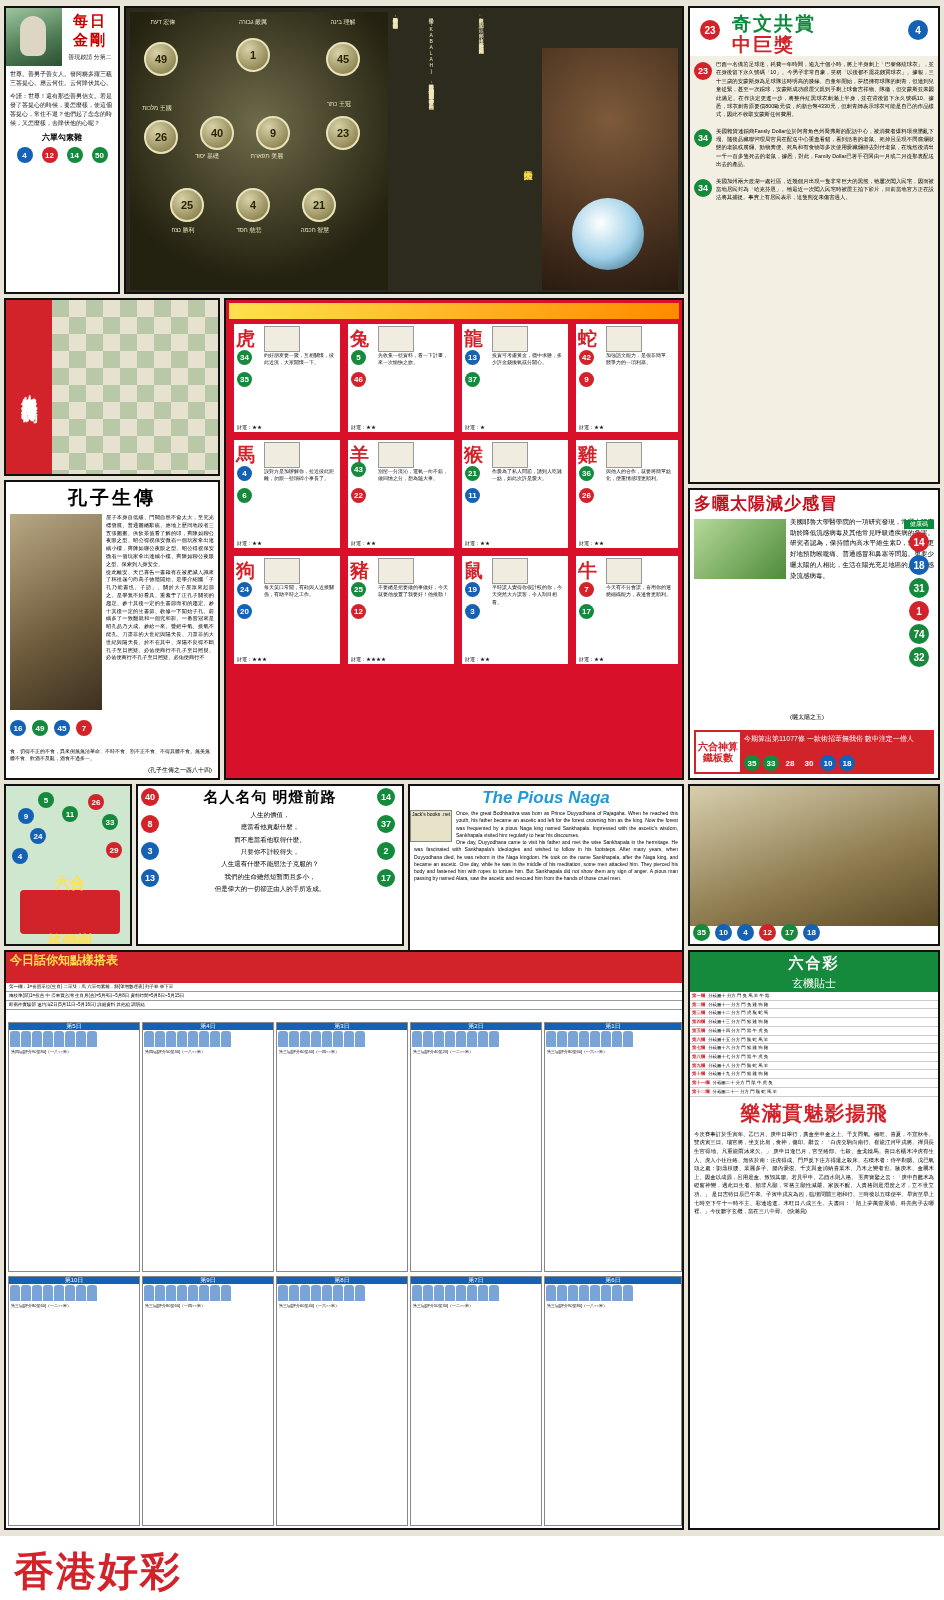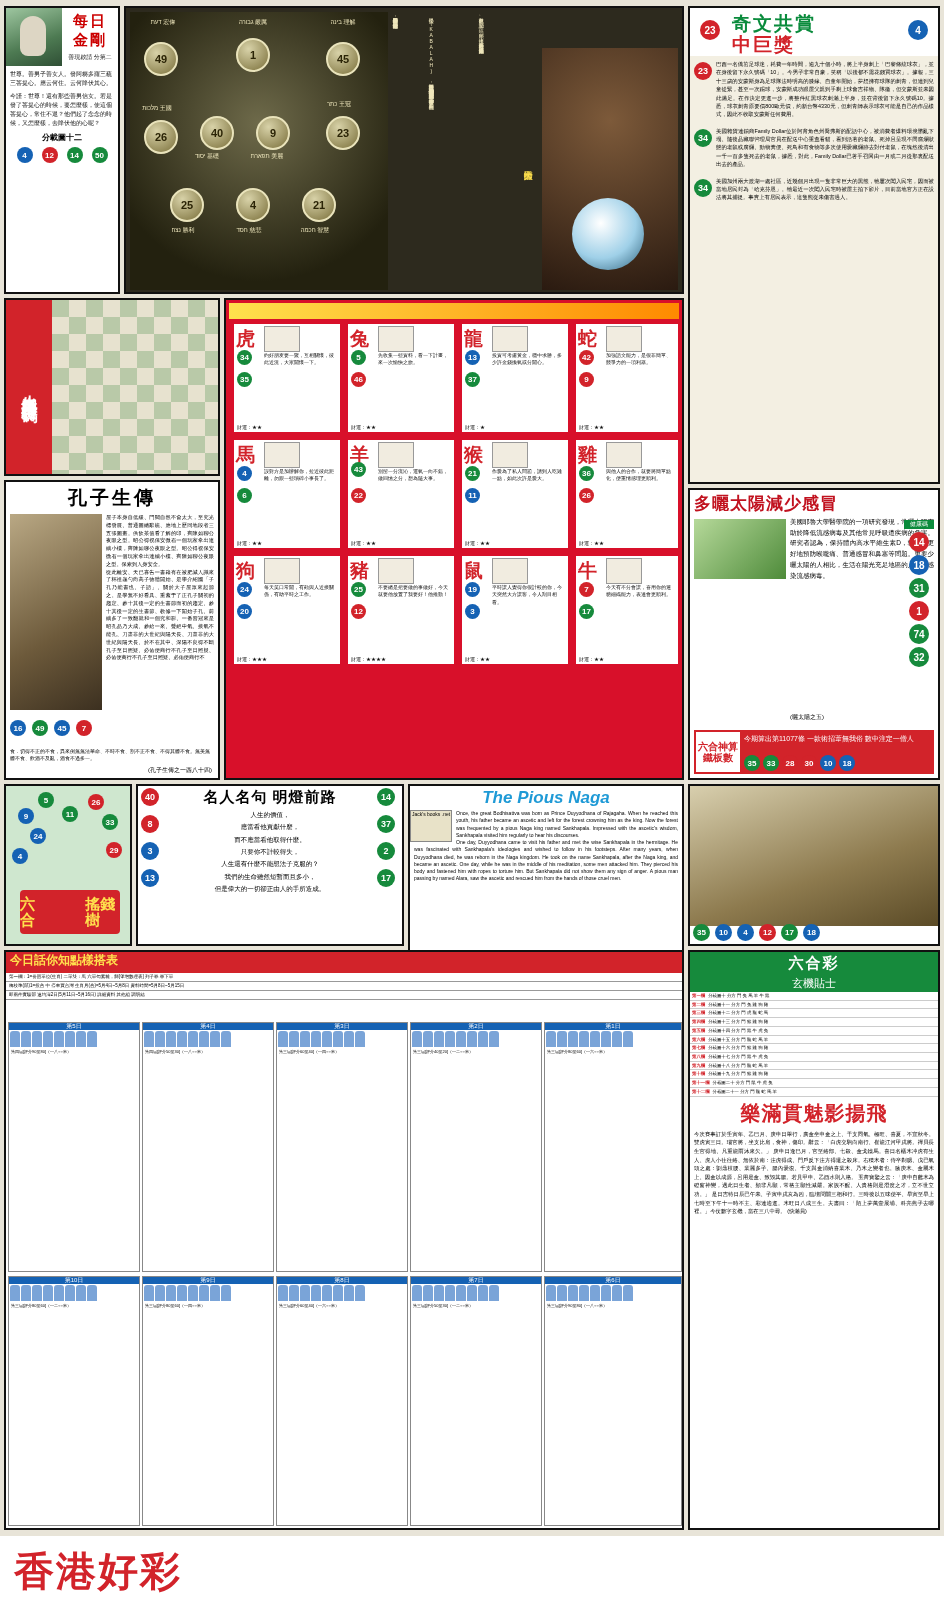--- a/index.html
+++ b/index.html
@@ -81,42 +81,42 @@
   #health .strip{position:absolute;left:4px;right:4px;bottom:4px;height:44px;background:#d2232a;color:#fff;}
   #health .strip .bx{position:absolute;left:2px;top:2px;width:44px;height:40px;background:#fff;color:#d2232a;font-size:10px;font-weight:bold;display:flex;align-items:center;justify-content:center;text-align:center;line-height:1.1;}
   #health .strip .line{position:absolute;left:50px;top:4px;right:2px;font-size:7px;}
   #health .strip .balls{position:absolute;left:50px;bottom:3px;display:flex;gap:3px;}
   #health .strip .balls .ball{width:16px;height:16px;font-size:8px;}
 
   
   #tree{left:4px;top:784px;width:128px;height:162px;background:#cfe7cf;border:2px solid #111;}
   #tree .balls{position:absolute;inset:0;}
   #tree .ball{position:absolute;width:16px;height:16px;font-size:8px;}
-  #tree .sign{position:absolute;left:14px;bottom:10px;width:100px;height:44px;background:#d2232a;color:#ffe14d;font-size:15px;font-weight:bold;display:flex;align-items:center;justify-content:center;flex-direction:row;line-height:1.1;border-radius:4px;gap:42px;}
+  #tree .sign{position:absolute;left:14px;bottom:10px;width:100px;height:44px;background:#d2232a;color:#ffe14d;font-size:15px;font-weight:bold;display:flex;align-items:center;justify-content:center;flex-direction:column;line-height:1.1;border-radius:4px;gap:42px;}
 
   #quotes{left:136px;top:784px;width:268px;height:162px;background:#fff;border:2px solid #111;}
   #quotes .t{font-size:15px;font-weight:bold;text-align:center;padding:2px;letter-spacing:1px;}
   #quotes .lines{font-size:6.5px;line-height:1.9;text-align:center;}
   #quotes .lb,#quotes .rb{position:absolute;top:2px;width:22px;}
   #quotes .lb{left:3px;} #quotes .rb{right:3px;}
   #quotes .ball{width:18px;height:18px;font-size:9px;margin-bottom:9px;}
 
   #naga{left:408px;top:784px;width:276px;height:204px;background:#fff;border:2px solid #111;}
   #naga .t{font-size:17px;font-weight:bold;color:#1f9ad6;text-align:center;font-style:italic;padding:2px;}
   #naga .body{font-size:5px;line-height:1.45;padding:0 4px;text-align:justify;}
   #naga .stamp{float:left;width:40px;height:30px;margin:0 4px 2px 0;background:#e8e2c8;border:1px solid #888;font-size:5px;text-align:center;}
 
   #buddha{left:688px;top:784px;width:252px;height:162px;background:#fff;border:2px solid #111;}
   #buddha .pic{position:absolute;left:0;top:0;width:252px;height:140px;background:linear-gradient(160deg,#d8cfae,#8d7a4e 60%,#5a4a26);}
   #buddha .balls{position:absolute;left:3px;bottom:3px;display:flex;gap:5px;}
   #buddha .balls .ball{width:17px;height:17px;font-size:8px;}
 
   
   #bigtable{left:4px;top:950px;width:680px;height:580px;background:#fff;border:2px solid #111;}
-  #bigtable .hdr{height:21px;background:#d2232a;color:#ffe14d;font-size:12px;font-weight:bold;padding-left:4px;}
+  #bigtable .hdr{height:31px;background:#d2232a;color:#ffe14d;font-size:12px;font-weight:bold;padding-left:4px;}
   #bigtable .sub{font-size:4.5px;line-height:1.35;padding:1px 3px;border-bottom:1px solid #999;}
   .tblock{position:absolute;border:1px solid #888;box-sizing:border-box;font-size:4px;line-height:1.15;overflow:hidden;}
   .tblock .cap{background:#1562b4;color:#fff;font-size:6px;text-align:center;}
   .figrow{display:flex;gap:1px;padding:1px;flex-wrap:wrap;}
   .fig{width:10px;height:16px;background:#7aa4d8;border-radius:3px 3px 0 0;}
 
   #tips{left:688px;top:950px;width:252px;height:580px;background:#fff;border:2px solid #111;}
   #tips .miniT{font-size:4.4px;line-height:1.3;padding:1px 2px;border-bottom:1px solid #ccc;display:flex;gap:3px;}
   #tips .miniT b{color:#d2232a;flex:none;}
   #tips .bigt{font-size:20px;font-weight:bold;color:#d2232a;text-align:center;margin:3px 0;letter-spacing:1px;}
@@ -139,21 +139,21 @@
       <div class="photo"></div>
       <div class="ttlbox">
         <div class="t1">每日</div>
         <div class="t1">金剛</div>
         <div class="t2">善現啟請
 分第二</div>
       </div>
     </div>
     <div class="body">世尊。善男子善女人。發阿耨多羅三藐三菩提心。應云何住。云何降伏其心。</div>
     <div class="body">今謹：世尊！還有那些善男信女。若是發了菩提心的時候，要怎麼樣，使這個菩提心，常住不退？他們起了念念的時候，又怎麼樣，去降伏他的心呢？</div>
-    <div class="sig">分載圖十二</div>
+    <div class="sig">六單勾素雜</div>
     <div class="balls">
       <div class="ball b-blue">4</div>
       <div class="ball b-red">12</div>
       <div class="ball b-green">14</div>
       <div class="ball b-green">50</div>
     </div>
   </div>
 
   <div class="panel" id="kabala">
     <div class="kab-tree">

